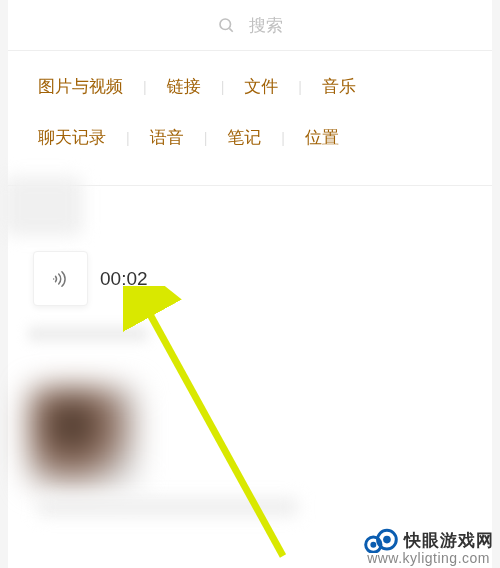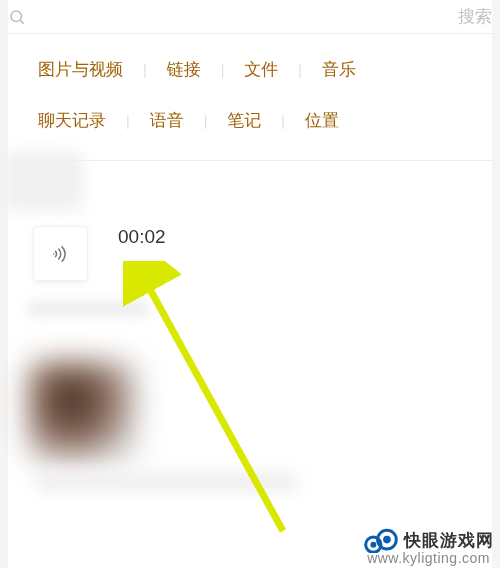--- a/index.html
+++ b/index.html
@@ -17,22 +17,22 @@
     }
     .screen {
       background: #fff;
       margin: 0 8px;
       min-height: 568px;
       position: relative;
     }
     .search-bar {
       display: flex;
       align-items: center;
-      justify-content: space-between;
-      height: 34px;
+      justify-content: center;
+      height: 51px;
       border-bottom: 1px solid #eee;
       color: #bbb;
       font-size: 17px;
       gap: 14px;
     }
     .search-icon {
       width: 18px;
       height: 18px;
       display: inline-block;
     }
@@ -43,21 +43,21 @@
       padding: 24px 20px 24px 30px;
       border-bottom: 1px solid #eee;
     }
     .tabs-row {
       display: flex;
       align-items: center;
       margin-bottom: 28px;
       gap: 0;
     }
     .tabs-row:last-child {
-      margin-bottom: 4px;
+      margin-bottom: 12px;
     }
     .tab {
       color: #a16207;
       font-size: 17px;
       white-space: nowrap;
       cursor: pointer;
     }
     .divider {
       color: #e0e0e0;
       margin: 0 20px;
@@ -76,21 +76,22 @@
       height: 60px;
       background: #f0f0f0;
       border-radius: 10px;
       filter: blur(8px);
     }
     .voice-message {
       position: absolute;
       left: 25px;
       top: 65px;
       display: flex;
-      gap: 30px;
+      align-items: center;
+      gap: 12px;
     }
     .voice-button {
       width: 55px;
       height: 55px;
       background: #fff;
       border: 1px solid #f0f0f0;
       border-radius: 4px;
       display: flex;
       align-items: center;
       justify-content: center;

